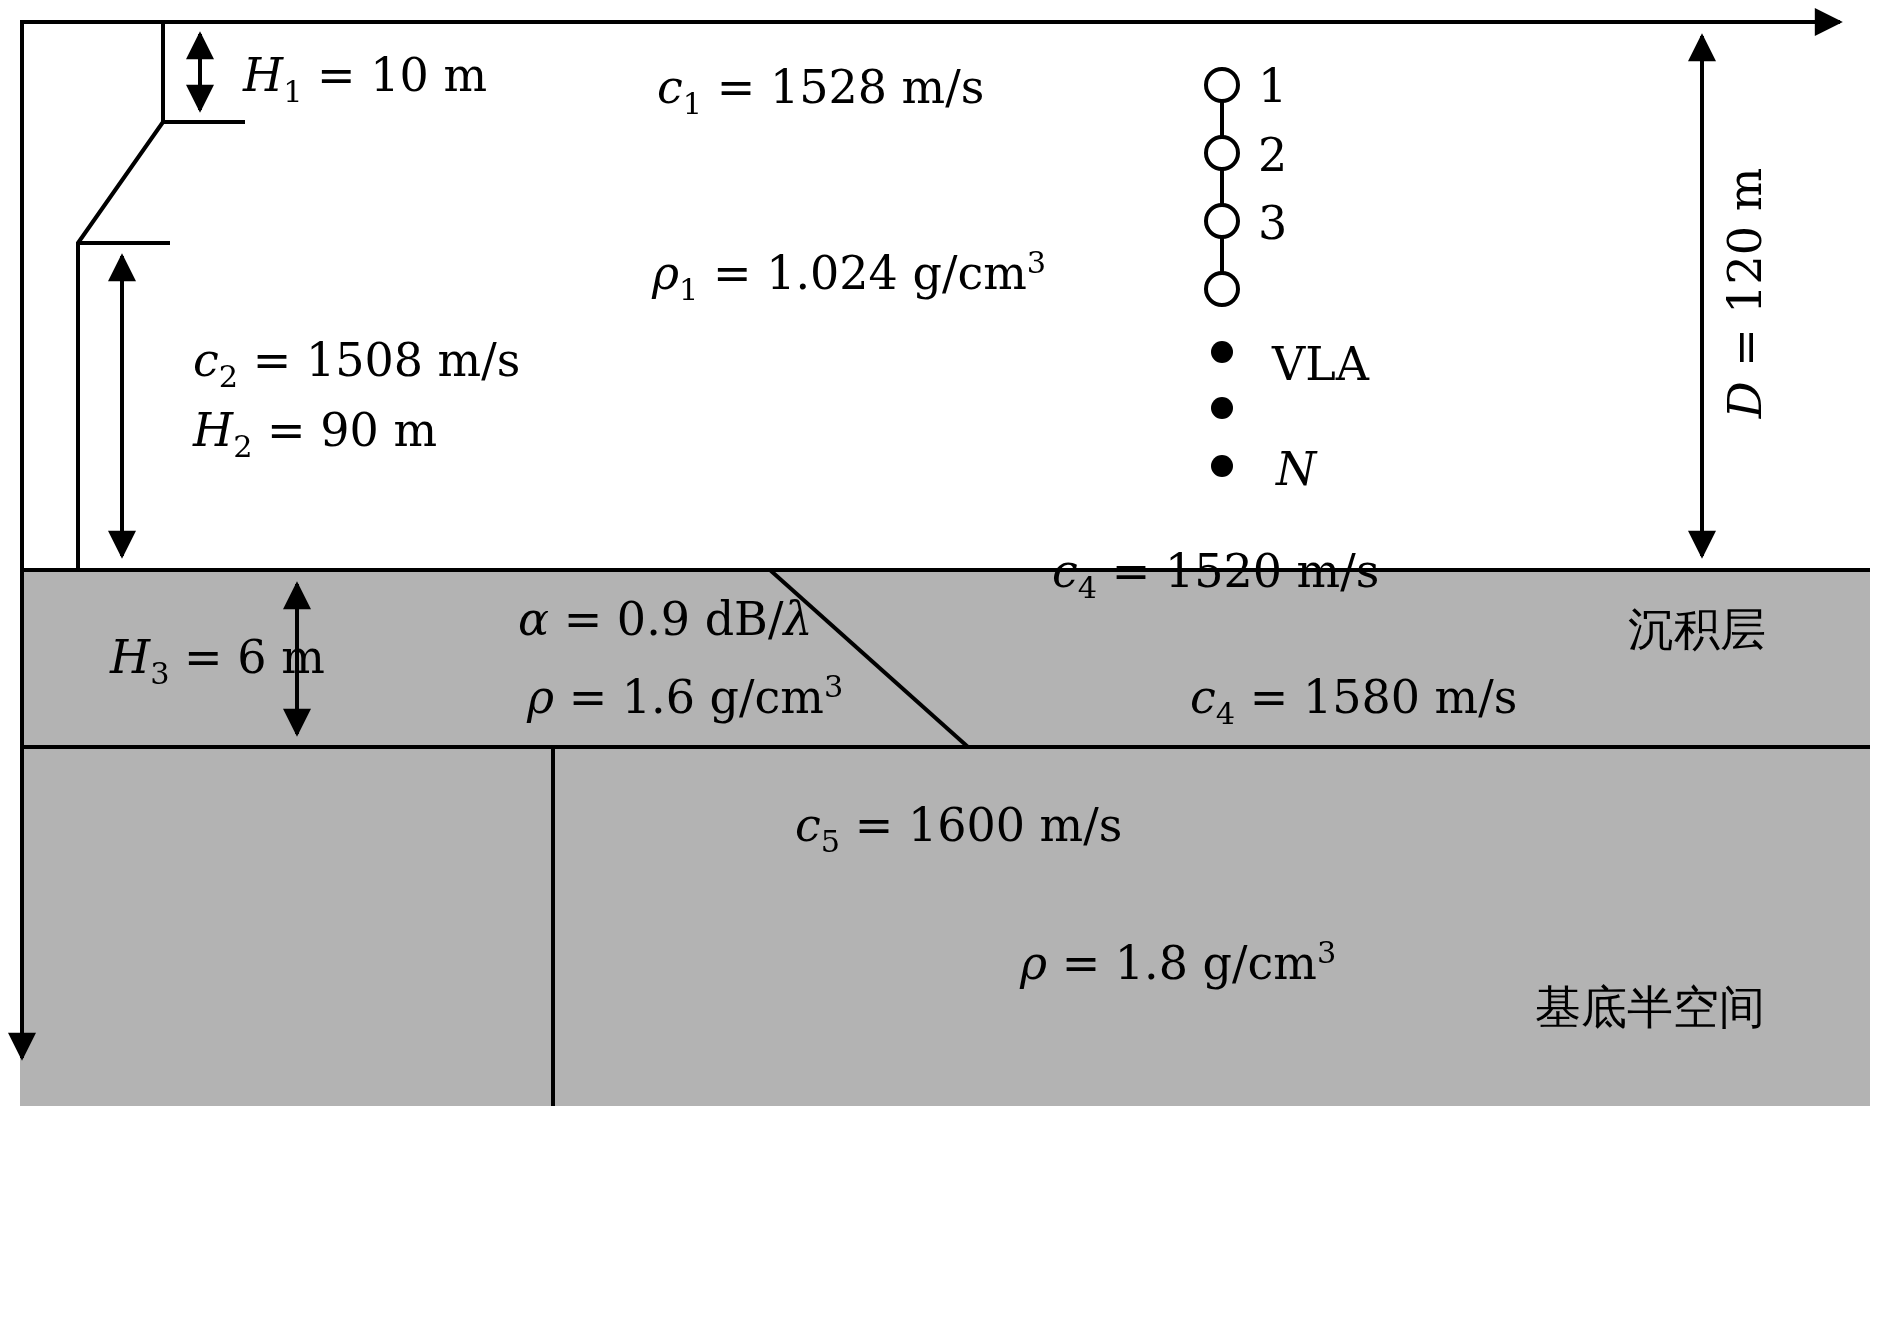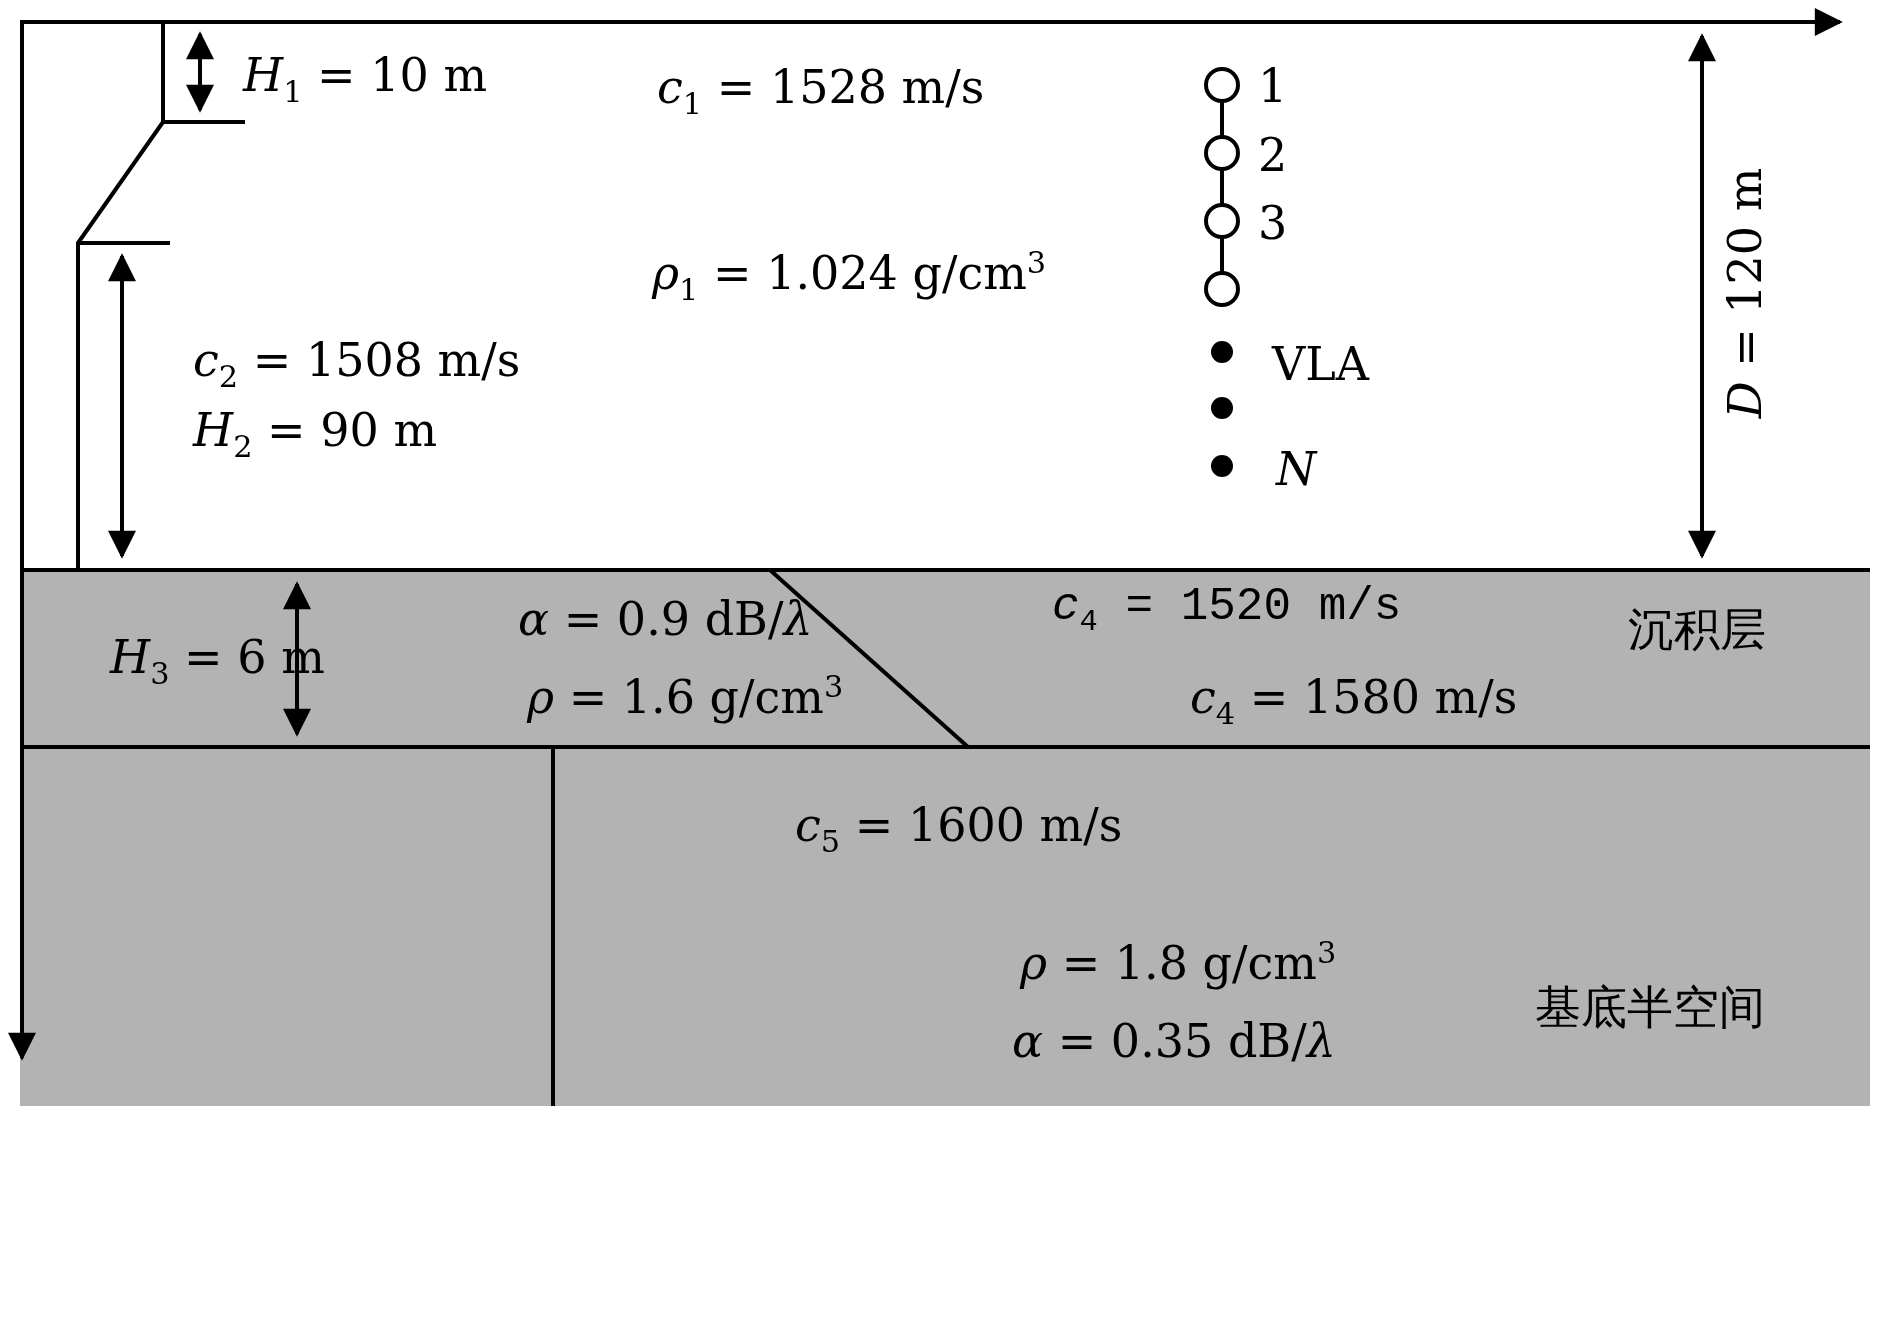--- a/index.html
+++ b/index.html
@@ -108,27 +108,26 @@
   <div class="lbl" style="left:1258px;top:198px;"><span>3</span></div>
   <div class="lbl" style="left:1272px;top:329px;margin-top:10px;"><span>VLA</span></div>
   <div class="lbl" style="left:1276px;top:444px;"><i>N</i></div>
 
   <div class="lbl" style="left:110px;top:630px;"><i>H</i><sub>3</sub><span> = 6 m</span><sup></sup><i></i></div>
 
   <div class="lbl" style="left:518px;top:592px;"><i>α</i><sub></sub><span> = 0.9 dB/</span><sup></sup><i>λ</i></div>
 
   <div class="lbl" style="left:527px;top:670px;"><i>ρ</i><sub></sub><span> = 1.6 g/cm</span><sup>3</sup><i></i></div>
 
-  <div class="lbl" style="left:1052px;top:578px;font-family:Liberation Mono, monospace;"><i>c</i><sub>4</sub><span> = 1520 m/s</span><sup></sup><i></i></div>
+  <div class="lbl" style="left:1052px;top:544px;"><i>c</i><sub>4</sub><span> = 1520 m/s</span><sup></sup><i></i></div>
 
   <div class="lbl" style="left:1190px;top:670px;"><i>c</i><sub>4</sub><span> = 1580 m/s</span><sup></sup><i></i></div>
 
   <div class="lbl cjk" style="left:1628px;top:604px;"><span>沉积层</span></div>
 
   <div class="lbl" style="left:752px;top:798px;margin-left:43px;"><i>c</i><sub>5</sub><span> = 1600 m/s</span><sup></sup><i></i></div>
 
   <div class="lbl" style="left:1020px;top:936px;text-align:right;"><i>ρ</i><sub></sub><span> = 1.8 g/cm</span><sup>3</sup><i></i></div>
 
-  <div class="lbl" style="left:1012px;top:1014px;"><i>α</i><sub></sub><span> = 0.35 dB/</span><sup></sup><i>λ</i></div>
 
   <div class="lbl cjk" style="left:1535px;top:958px;margin-top:24px;"><span>基底半空间</span></div>
 
 </div>
 
 </body></html>

